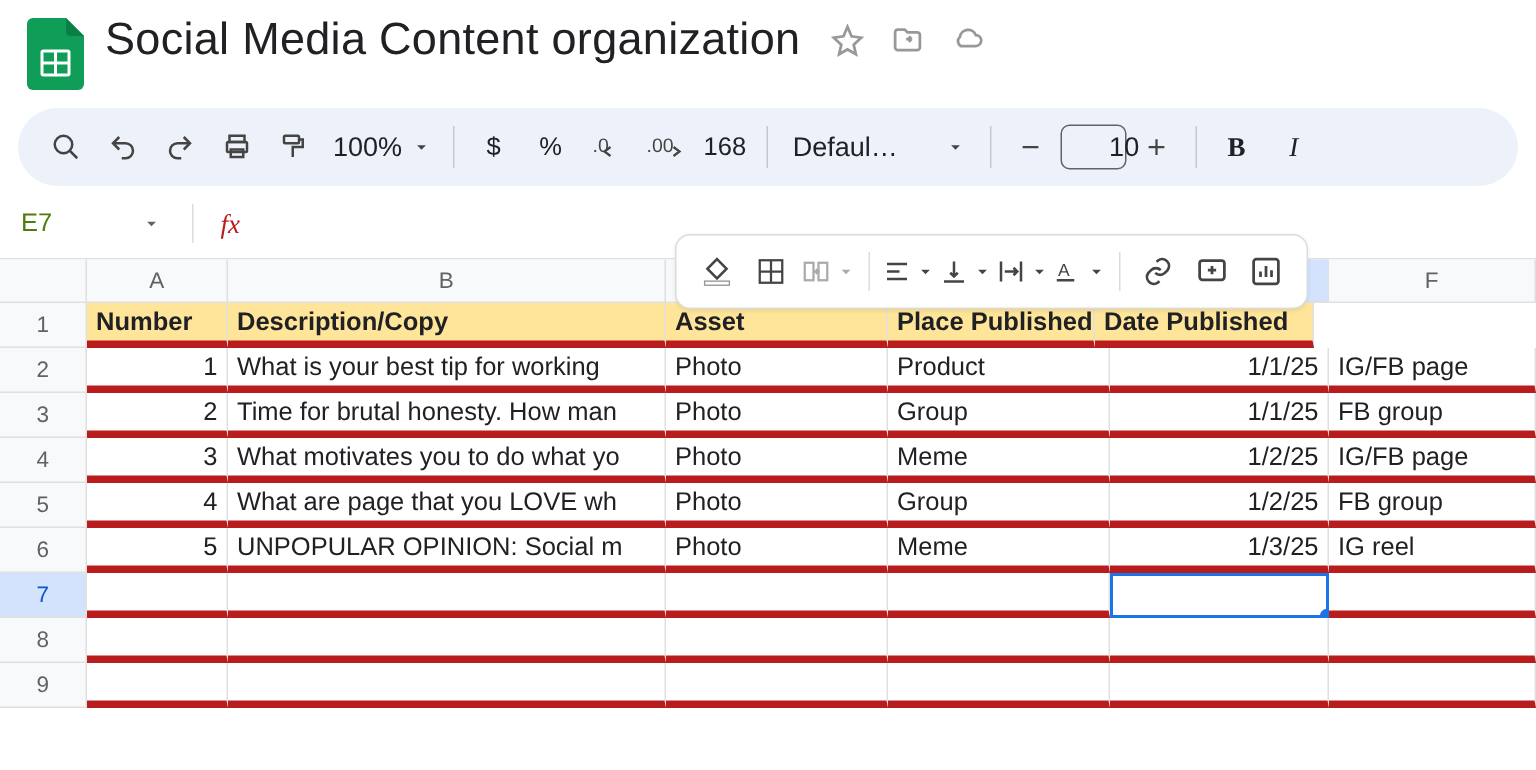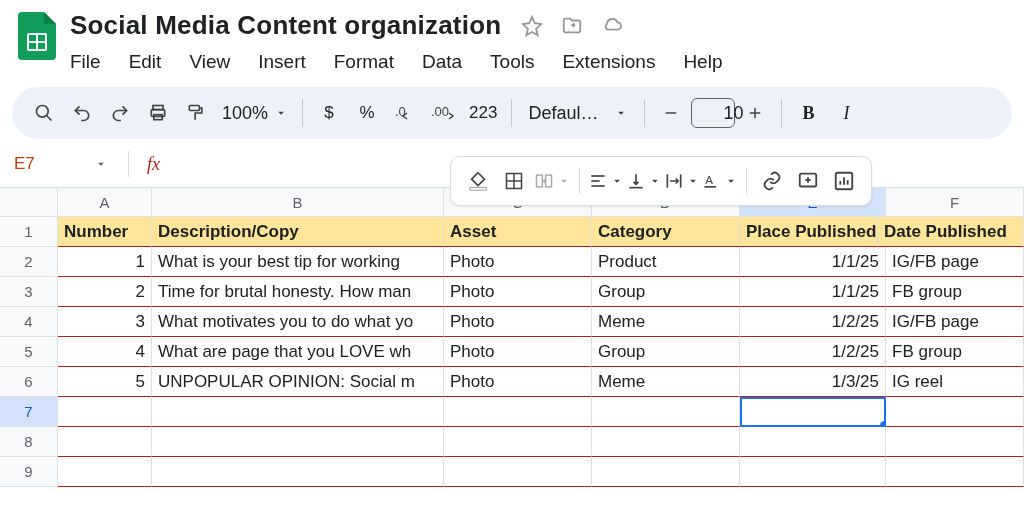--- a/index.html
+++ b/index.html
@@ -3,37 +3,37 @@
 <meta charset="utf-8">
 <style>
   * { box-sizing: border-box; margin: 0; padding: 0; }
   html, body { width: 1024px; height: 513px; overflow: hidden; font-family: Arial, sans-serif; background: #fff; color: #202124; }
   
   .header { display: flex; align-items: flex-start; padding: 10px 16px 4px 16px; gap: 12px; }
   .logo-wrap { width: 42px; height: 52px; display: flex; align-items: center; justify-content: center; }
   .logo { width: 38px; height: 48px; }
   .title-area { display: flex; flex-direction: column; gap: 2px; }
   .title-row { display: flex; align-items: center; gap: 14px; }
-  .doc-title { font-size: 26px; font-weight: 700; color: #202124; letter-spacing: 0.2px; }
+  .doc-title { font-size: 30px; font-weight: 400; color: #202124; letter-spacing: 0.2px; }
   .title-icons { display: flex; gap: 18px; margin-left: 6px; }
   .title-icon { width: 22px; height: 22px; opacity: 0.65; }
   .menubar { display: flex; gap: 2px; margin-top: 4px; }
   .menu-item { font-size: 19px; color: #202124; padding: 4px 14px 4px 0; margin-right: 12px; cursor: pointer; }
   
   .toolbar-wrap { padding: 6px 12px 0 12px; }
   .toolbar { background: #edf2fa; border-radius: 28px; height: 52px; display: flex; align-items: center; padding: 0 14px; gap: 2px; overflow: hidden; }
   .tb-btn { width: 36px; height: 36px; display: flex; align-items: center; justify-content: center; border-radius: 6px; cursor: pointer; }
   .tb-sep { width: 1px; height: 28px; background: #c7c7c7; margin: 0 6px; }
   .tb-zoom { display: flex; align-items: center; gap: 6px; font-size: 18px; padding: 0 6px; cursor: pointer; }
-  .tb-font { display: flex; align-items: center; gap: 4px; font-size: 18px; padding: 0 8px; cursor: pointer; flex: 0 0 auto; }
+  .tb-font { display: flex; align-items: center; gap: 20px; font-size: 18px; padding: 0 8px; cursor: pointer; flex: 0 0 auto; }
   .tb-size-box { border: 1.5px solid #5f6368; border-radius: 6px; width: 44px; height: 30px; display: flex; align-items: center; justify-content: center; font-size: 18px; padding-left: 40px; }
   .tb-text { font-size: 17px; }
   
   .namebox-row { display: flex; align-items: center; height: 42px; padding: 8px 0 0 10px; gap: 10px; }
-  .namebox { width: 78px; border: none; font-size: 17px; color: #c2410c; padding: 4px; text-align: left; }
+  .namebox { width: 78px; border: none; font-size: 17px; color: #4d7c0f; padding: 4px; text-align: left; }
   .namebox-wrap { display: flex; align-items: center; gap: 6px; padding-right: 10px; }
   .fx-sep { width: 1px; height: 26px; background: #dadce0; }
   .fx-label { font-size: 18px; color: #b91c1c; font-style: italic; font-family: serif; padding-left: 8px; }
   
   .secondary-toolbar { position: absolute; top: 156px; left: 450px; background: #fff; border: 1px solid #dadce0; border-radius: 10px; height: 50px; display: flex; align-items: center; padding: 0 10px; gap: 2px; box-shadow: 0 1px 3px rgba(0,0,0,0.08); z-index: 10; }
   .st-btn { width: 34px; height: 34px; display: flex; align-items: center; justify-content: center; cursor: pointer; }
   .st-sep { width: 1px; height: 26px; background: #dadce0; margin: 0 6px; }
   .st-combo { display: flex; align-items: center; gap: 2px; cursor: pointer; }
   
   .grid { position: relative; margin-top: 6px; }
@@ -44,21 +44,21 @@
   .col-A { width: 94px; }
   .col-B { width: 292px; }
   .col-C { width: 148px; }
   .col-D { width: 148px; }
   .col-E { width: 146px; }
   .col-F { width: 138px; }
   
   .row { display: flex; height: 30px; }
   .row-h { width: 58px; background: #f8f9fa; border-right: 1px solid #e0e0e0; border-bottom: 1px solid #e0e0e0; display: flex; align-items: center; justify-content: center; font-size: 15px; color: #5f6368; }
   .row-h.sel { background: #d3e3fd; color: #0b57d0; }
-  .cell { border-right: 1px solid #e0e0e0; border-bottom: 1px solid #b91c1c; font-size: 17px; display: flex; align-items: center; padding: 0 6px; overflow: hidden; white-space: nowrap; }
+  .cell { border-right: 1px solid #e0e0e0; border-bottom: 5px solid #b91c1c; font-size: 17px; display: flex; align-items: center; padding: 0 6px; overflow: hidden; white-space: nowrap; }
   .hdr-cell { background: #ffe599; font-weight: bold; }
   .num-cell { justify-content: flex-end; }
   .active-cell { border: 2px solid #1a73e8; position: relative; }
   .active-cell::after { content: ''; position: absolute; right: -5px; bottom: -5px; width: 9px; height: 9px; background: #1a73e8; border-radius: 50%; }
   
   svg { display: block; }
   .chev { width: 14px; height: 14px; }
 </style>
 </head>
 <body>
@@ -88,31 +88,20 @@
               <path d="M11 11h4m0 0l-2-2m2 2l-2 2"></path>
             </svg>
         </span>
         <span class="title-icon">
           <svg viewBox="0 0 24 24" fill="none" stroke="#5f6368" stroke-width="2">
               <path d="M18 16a4 4 0 0 0 0-8 6 6 0 0 0-11.5 1.5A4 4 0 0 0 7 16z"></path>
             </svg>
         </span>
       </div>
     </div>
-    <div class="menubar">
-      <span class="menu-item">File</span>
-      <span class="menu-item">Edit</span>
-      <span class="menu-item">View</span>
-      <span class="menu-item">Insert</span>
-      <span class="menu-item">Format</span>
-      <span class="menu-item">Data</span>
-      <span class="menu-item">Tools</span>
-      <span class="menu-item">Extensions</span>
-      <span class="menu-item">Help</span>
-    </div>
   </div>
 </div>
 
 <div class="toolbar-wrap">
   <div class="toolbar">
     <div class="tb-btn">
         <svg width="20" height="20" viewBox="0 0 24 24" fill="none" stroke="#444" stroke-width="2">
           <circle cx="10" cy="10" r="7"></circle>
           <line x1="21" y1="21" x2="15" y2="15"></line>
         </svg>
@@ -156,21 +145,21 @@
           <text x="2" y="13" font-size="13" fill="#444">.0</text>
           <path d="M14 16l-4-3 4-3" fill="none" stroke="#444" stroke-width="1.5"></path>
         </svg>
       </div>
     <div class="tb-btn">
         <svg width="28" height="20" viewBox="0 0 28 20">
           <text x="2" y="13" font-size="13" fill="#444">.00</text>
           <path d="M20 10l4 3-4 3" fill="none" stroke="#444" stroke-width="1.5"></path>
         </svg>
       </div>
-    <div class="tb-btn tb-text" style="width:auto;padding:0 6px;">223</div>
+    <div class="tb-btn tb-text" style="width:auto;padding:0 6px;">168</div>
     <div class="tb-sep"></div>
     <div class="tb-font">
       <span style="width:82px;overflow:hidden;">Defaul…</span>
       <svg class="chev" viewBox="0 0 24 24" fill="#444">
           <path d="M7 10l5 5 5-5z"></path>
         </svg>
     </div>
     <div class="tb-sep"></div>
     <div class="tb-btn">
         <svg width="18" height="18" viewBox="0 0 24 24" stroke="#444" stroke-width="2">
@@ -300,21 +289,20 @@
     <div class="col-h col-D">D</div>
     <div class="col-h col-E sel">E</div>
     <div class="col-h col-F">F</div>
   </div>
 
   <div class="row">
     <div class="row-h">1</div>
     <div class="cell hdr-cell col-A">Number</div>
     <div class="cell hdr-cell col-B">Description/Copy</div>
     <div class="cell hdr-cell col-C">Asset</div>
-    <div class="cell hdr-cell col-D">Category</div>
     <div class="cell hdr-cell col-F">Place Published</div>
     <div class="cell hdr-cell col-E">Date Published</div>
   </div>
   <div class="row">
     <div class="row-h">2</div>
     <div class="cell num-cell col-A">1</div>
     <div class="cell col-B">What is your best tip for working </div>
     <div class="cell col-C">Photo</div>
     <div class="cell col-D">Product</div>
     <div class="cell num-cell col-E">1/1/25</div>

